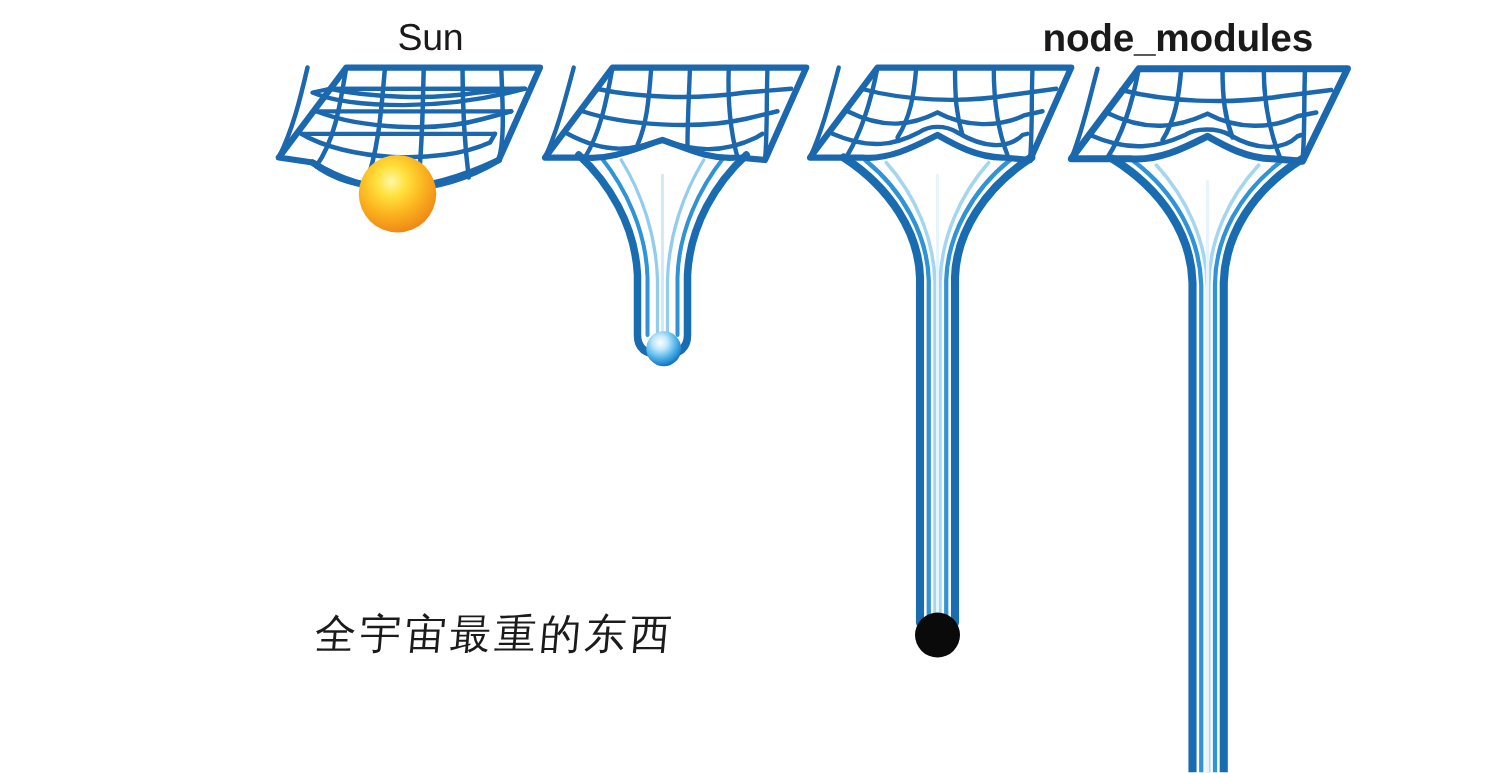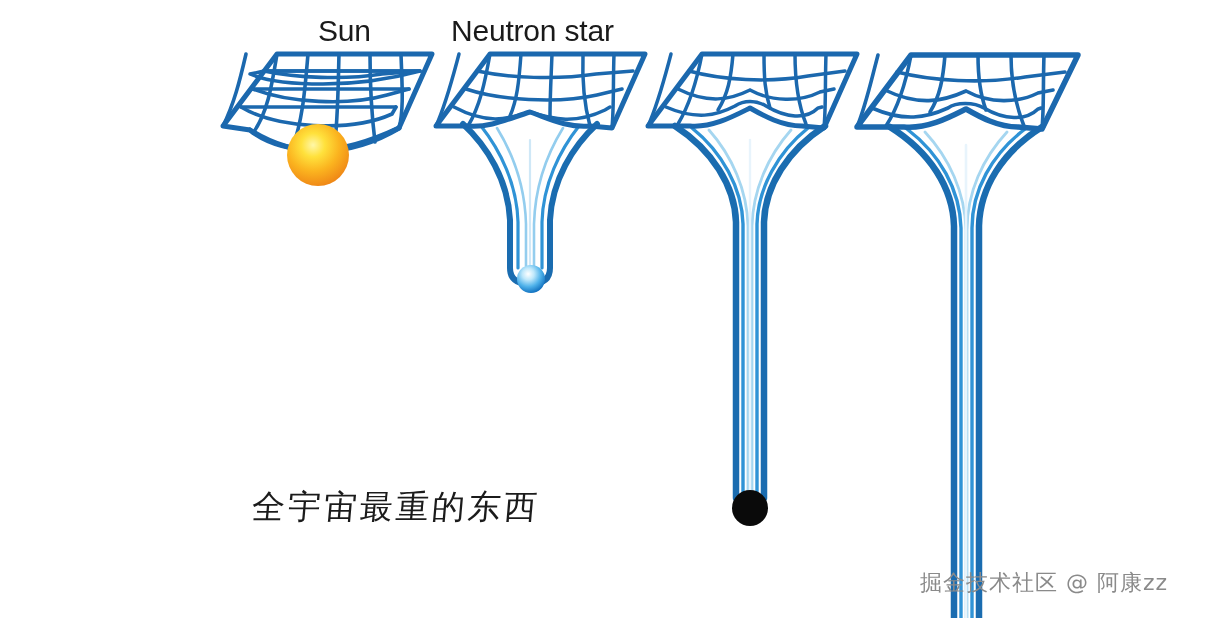--- a/index.html
+++ b/index.html
@@ -225,19 +225,18 @@
         <path d="M911,55 C906,82 899,106 886,126"></path>
         <path d="M945,55 C943,79 940,96 930,112"></path>
         <path d="M978,55 C978,79 980,94 986,110"></path>
         <path d="M1011,55 C1011,82 1016,106 1024,126"></path>
         <path d="M1044,55 C1043,83 1044,107 1042,129"></path>
       </g>
     </g>
   </svg>
 
   <div class="label" id="label-sun">Sun</div>
-  <div class="label" id="label-neutron">Neutron star</div>
+  <div class="label bold" id="label-node">node_modules</div>
 
   <div id="caption">全宇宙最重的东西</div>
 
-  <div id="watermark">掘金技术社区 @ 阿康zz</div>
 
 </div>
 
 </body></html>

